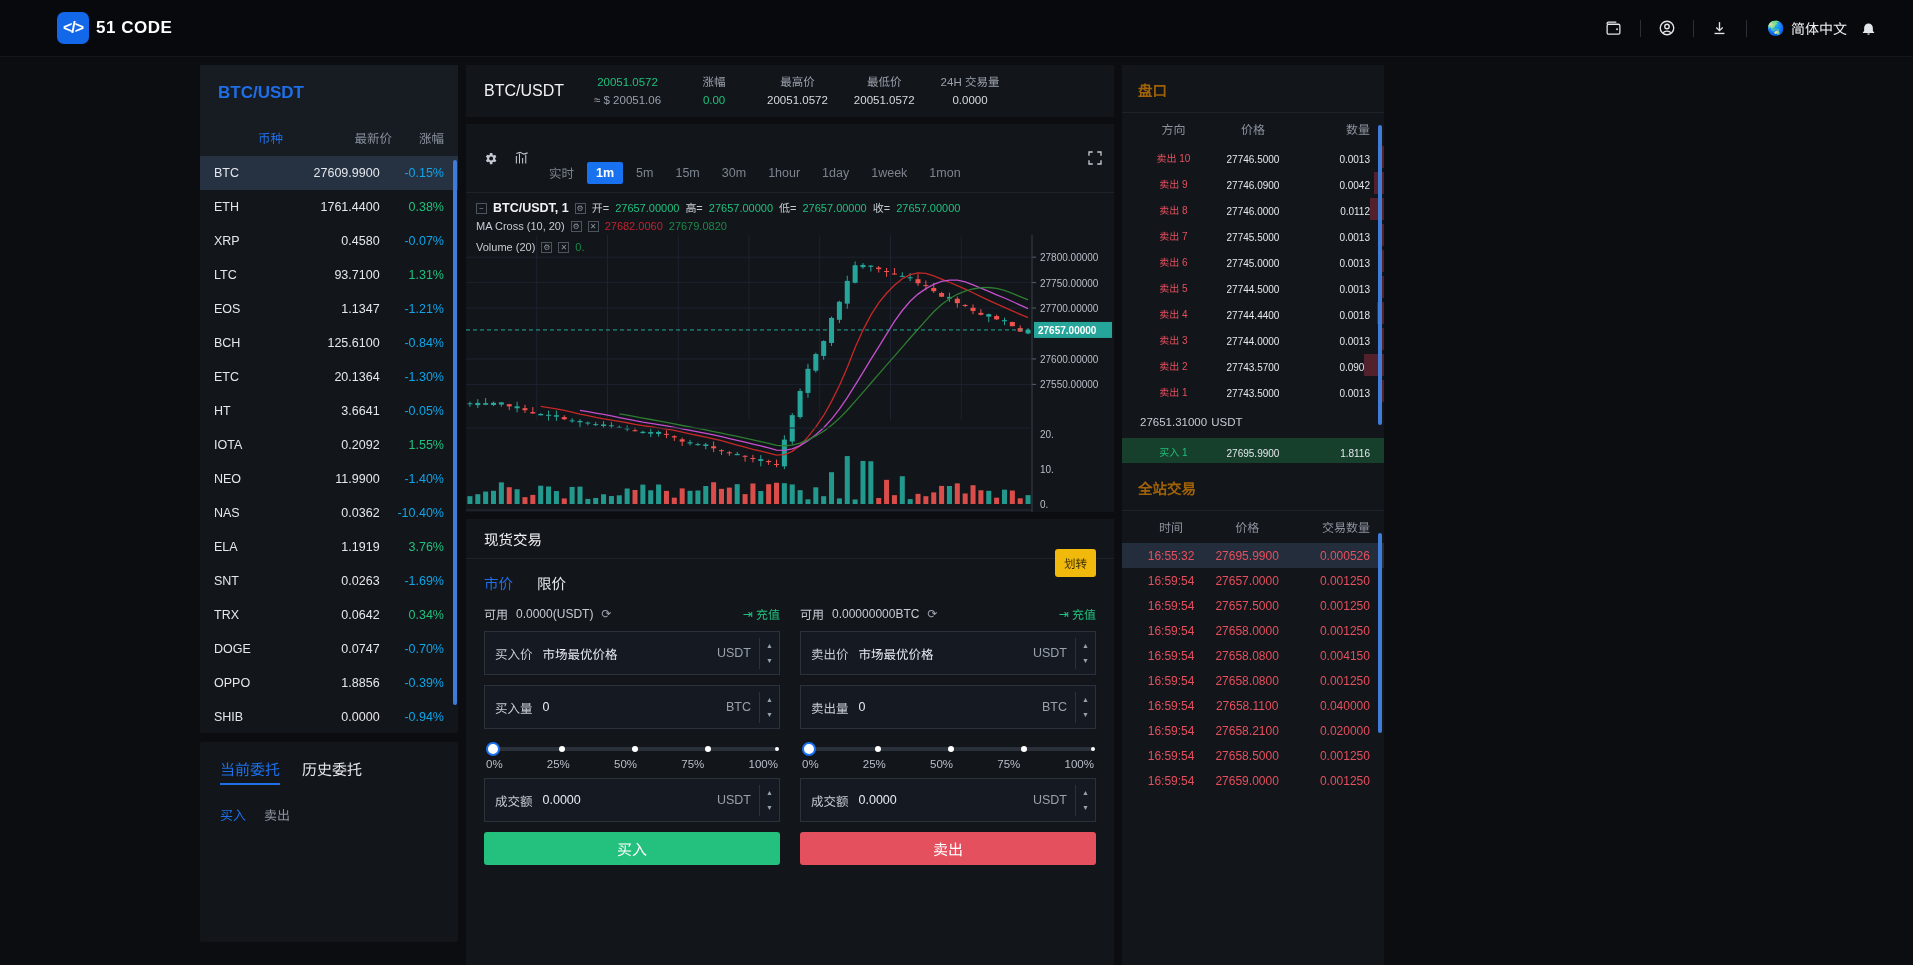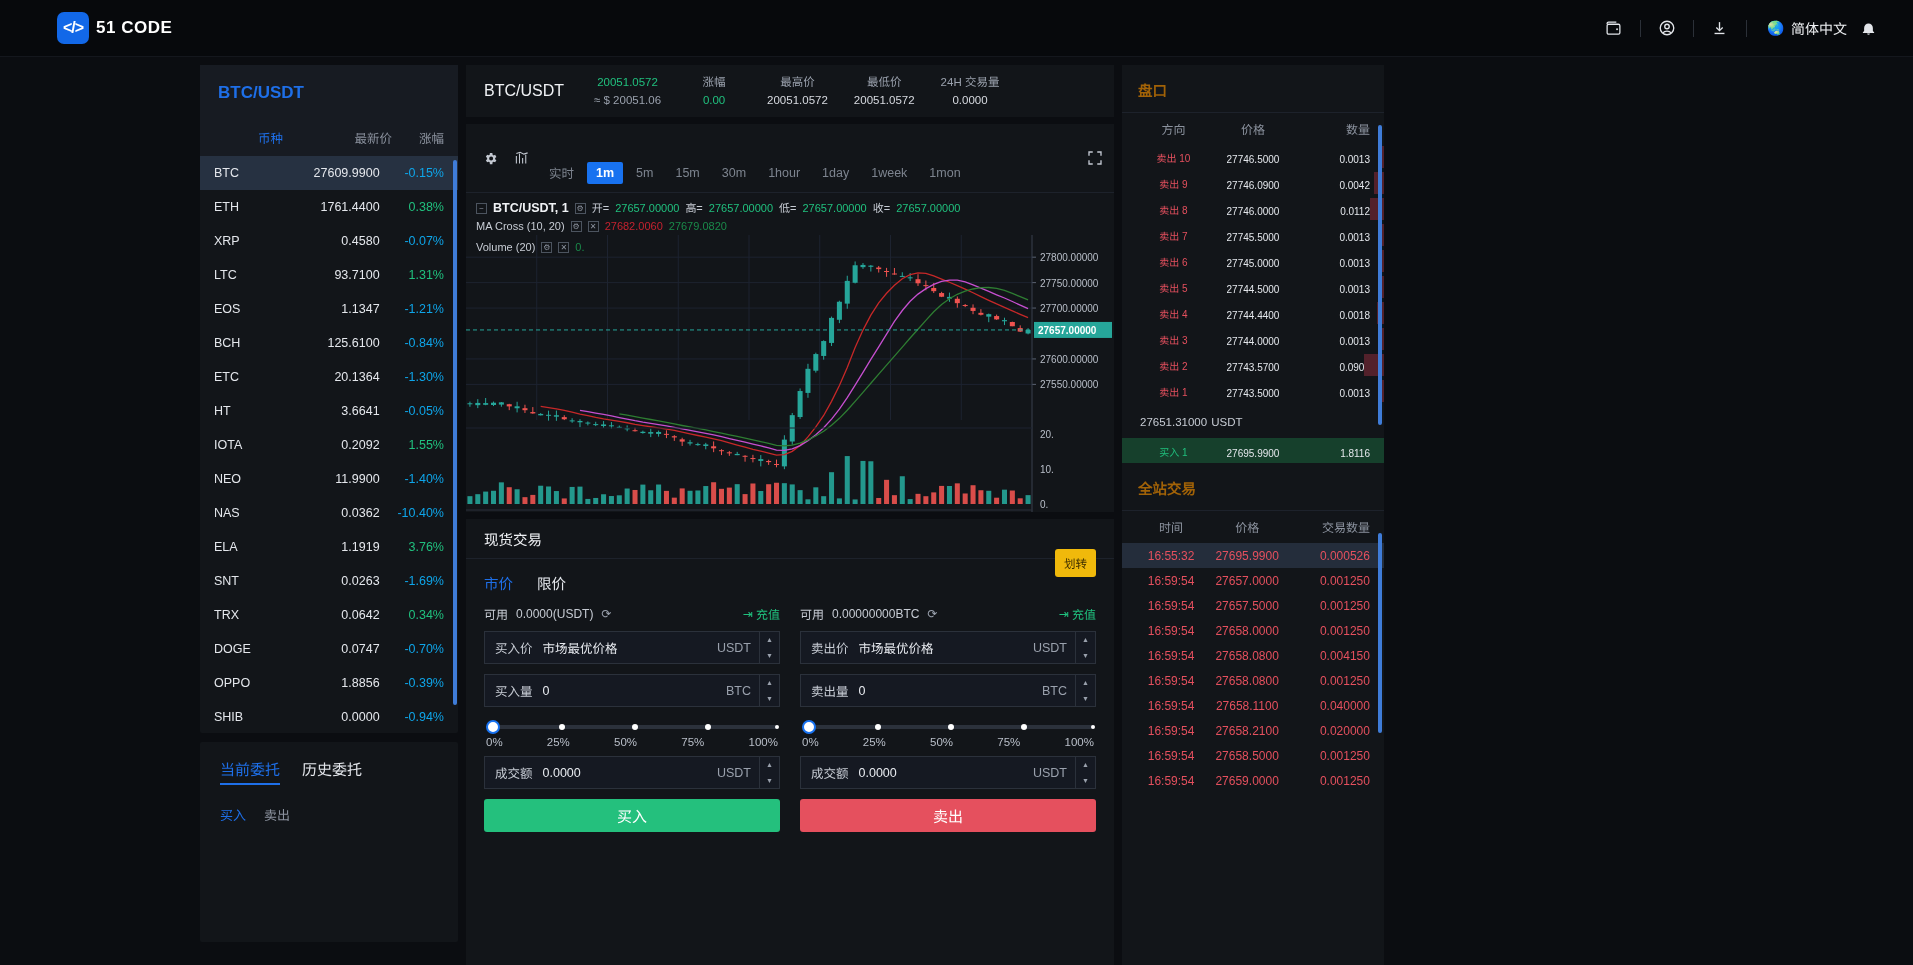--- a/index.html
+++ b/index.html
@@ -130,21 +130,21 @@
   .mode-tabs { display: flex; gap: 24px; padding: 13px 18px 6px 18px; }
   .mtab { font-size: 14.5px; color: #e4e7ec; cursor: pointer; }
   .mtab.active { color: #1e6fe8; }
   .trade-cols { display: flex; gap: 20px; padding: 6px 18px 14px 18px; }
   .tcol { flex: 1; min-width: 0; }
   .avail-row { display: flex; align-items: center; font-size: 12px; color: #c7ccd4; margin-bottom: 9px; }
   .avail-row .lbl { margin-right: 8px; }
   .refresh { margin-left: 8px; color: #9aa1ad; cursor: pointer; }
   .deposit { margin-left: auto; color: #20c07e; font-size: 12px; cursor: pointer; display:flex; align-items:center; gap:3px;}
   .fld {
-    display: flex; align-items: center; height: 33px; border: 1px solid #2b313b;
+    display: flex; align-items: center; height: 44px; border: 1px solid #2b313b;
     background: #151922; margin-bottom: 10px; padding-left: 10px; position: relative;
   }
   .fld .fl { font-size: 12.5px; color: #c7ccd4; margin-right: 10px; white-space: nowrap; }
   .fld .fv { font-size: 12.5px; color: #e8ebf0; flex: 1; min-width:0; overflow:hidden; }
   .fld .fu { font-size: 12.5px; color: #9aa1ad; padding-right: 8px; }
   .spin { width: 20px; height: 31px; border-left: 1px solid #2b313b; display: flex; flex-direction: column; }
   .spin i { flex: 1; display: flex; align-items: center; justify-content: center; color: #9aa1ad; font-size: 7px; cursor: pointer; font-style: normal;}
   .slider-wrap { padding: 8px 2px 0 2px; }
   .slider-track { position: relative; height: 4px; background: #2b313b; border-radius: 2px; }
   .sl-knob {

